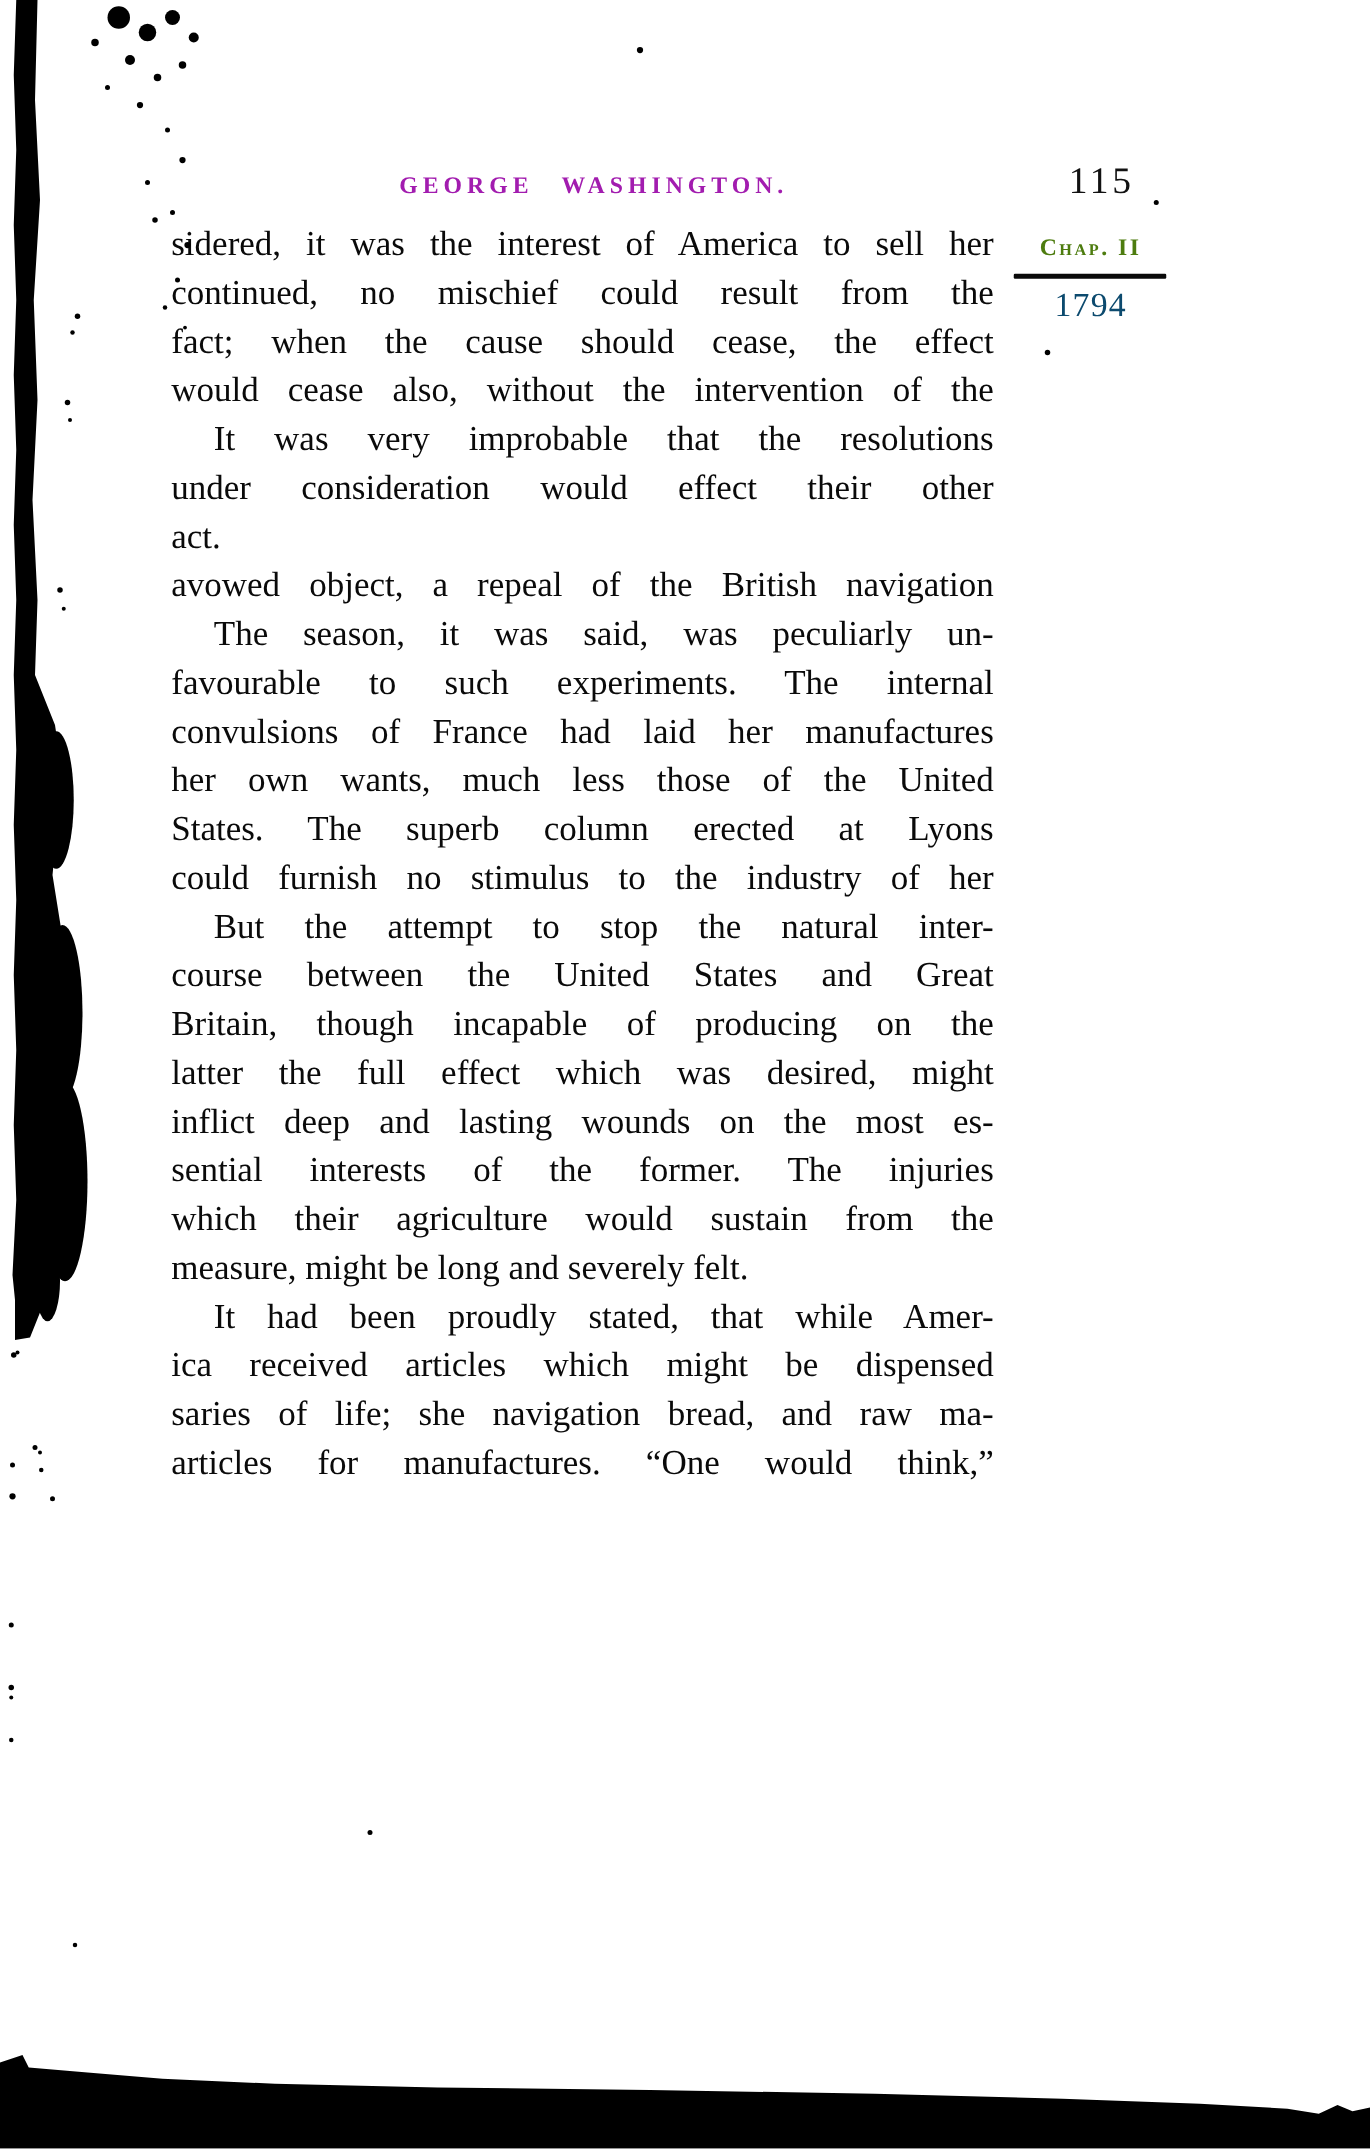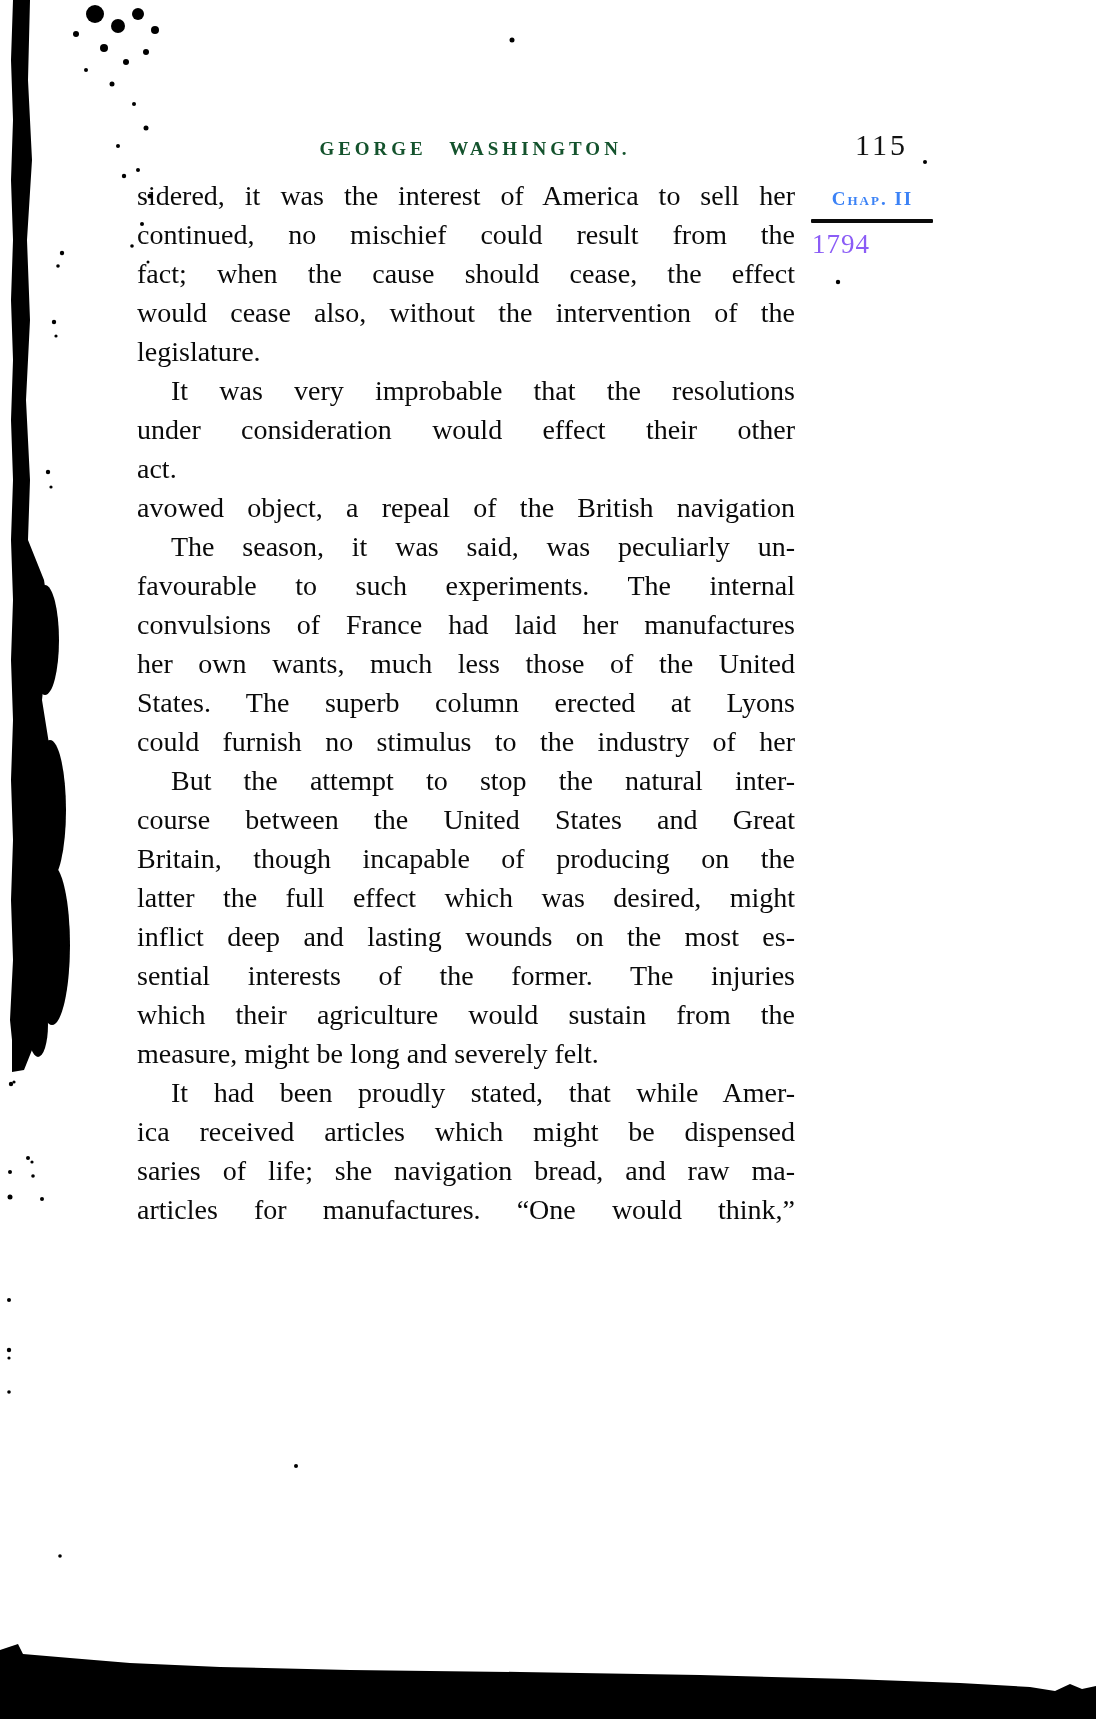--- a/index.html
+++ b/index.html
@@ -10,44 +10,44 @@
     overflow:hidden;
     font-family:"Liberation Serif","DejaVu Serif",serif;
     color:#0b0b0b;
   }
   
   .running-title{
     position:absolute;top:138px;left:300px;width:350px;
     text-align:center;
     font-size:19px;font-weight:bold;
     letter-spacing:4px;word-spacing:14px;
-    color:#14532d;
+    color:#a21caf;
   }
   .page-number{
     position:absolute;top:128px;left:855px;width:90px;
     font-size:30px;letter-spacing:3px;
     color:#111;
   }
   
   .chapter-note{
     position:absolute;top:188px;left:812px;width:121px;
     text-align:center;
     font-variant:small-caps;
     font-size:19px;font-weight:bold;letter-spacing:2px;
-    color:#3b82f6;
+    color:#4d7c0f;
   }
   .chapter-rule{
     position:absolute;top:219px;left:811px;width:122px;height:4px;
     background:#0a0a0a;border-radius:1px;
   }
   .year-note{
     position:absolute;top:229px;left:812px;width:121px;
-    text-align:left;
+    text-align:center;
     font-size:27px;letter-spacing:1px;
-    color:#8b5cf6;
+    color:#0c4a6e;
   }
   
   .text-block{
     position:absolute;top:176px;left:137px;width:658px;
     font-size:28px;line-height:39px;
     color:#0a0a0a;
   }
   .line{white-space:normal;}
   .line.just{text-align:justify;text-align-last:justify;}
   .line.indent{text-indent:34px;}
@@ -67,21 +67,20 @@
 
   <div class="chapter-note">Chap. II</div>
   <div class="chapter-rule"></div>
   <div class="year-note">1794</div>
 
   <div class="text-block">
       <div class="line just">sidered, it was the interest of America to sell her</div>
       <div class="line just">continued, no mischief could result from the</div>
       <div class="line just">fact; when the cause should cease, the effect</div>
       <div class="line just">would cease also, without the intervention of the</div>
-      <div class="line">legislature.</div>
       <div class="line indent just">It was very improbable that the resolutions</div>
       <div class="line just">under consideration would effect their other</div>
       <div class="line">act.</div>
       <div class="line just">avowed object, a repeal of the British navigation</div>
       <div class="line indent just">The season, it was said, was peculiarly un-</div>
       <div class="line just">favourable to such experiments.  The internal</div>
       <div class="line just">convulsions of France had laid her manufactures</div>
       <div class="line just">her own wants, much less those of the United</div>
       <div class="line just">States.  The superb column erected at Lyons</div>
       <div class="line just">could furnish no stimulus to the industry of her</div>

